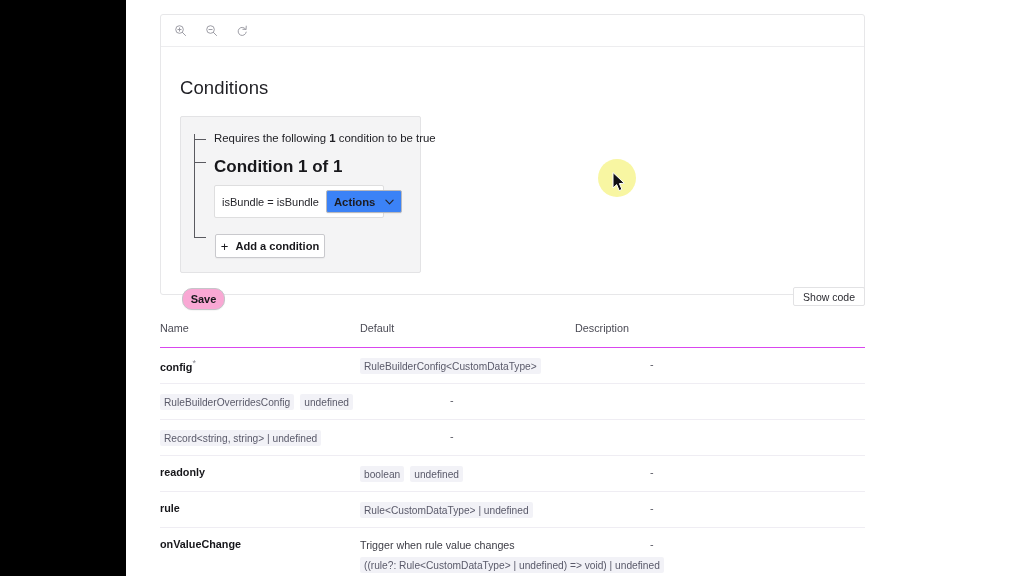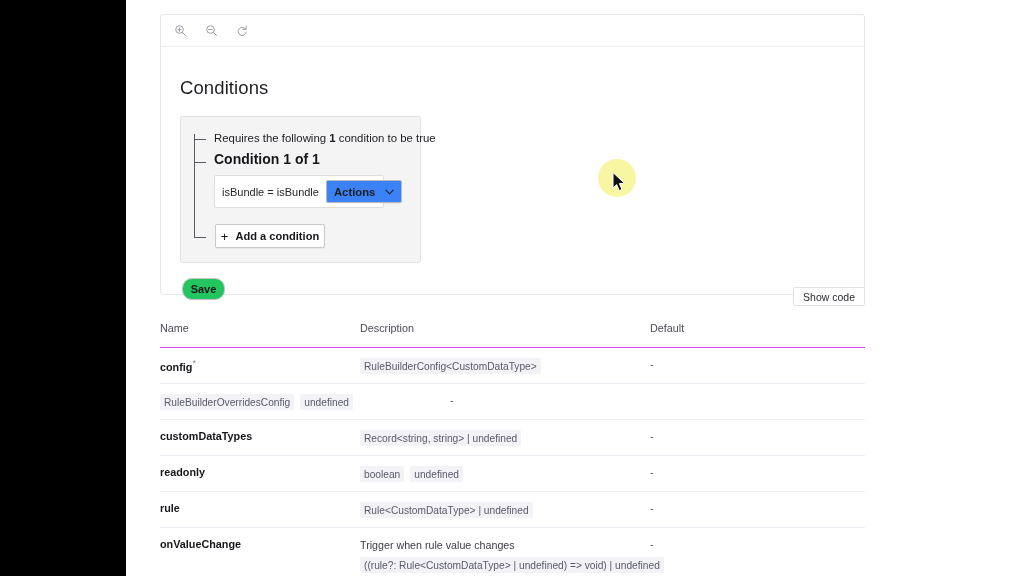--- a/index.html
+++ b/index.html
@@ -84,24 +84,24 @@
   }
   .rule-rows { margin-left: 21px; }
   .rule-text {
     font-size: 11.4px;
     color: #212126;
     line-height: 15px;
     white-space: nowrap;
   }
   .rule-text b { font-weight: 700; }
   .rule-label {
-    font-size: 14px;
+    font-size: 17px;
     font-weight: 700;
     color: #17171b;
-    margin-top: 5px;
+    margin-top: 11px;
     margin-bottom: 8px;
   }
   .cond-card {
     background: #ffffff;
     border: 1px solid #dededf;
     border-radius: 2px;
     height: 33px;
     display: flex;
     align-items: center;
     padding: 0 5px 0 7px;
@@ -146,21 +146,21 @@
     color: #18181c;
     cursor: pointer;
     box-shadow: 0 1px 1px rgba(0,0,0,.04);
   }
   .plus { font-size: 13px; font-weight: 400; line-height: 1; }
 
   .save-btn {
     margin-top: 15px;
     margin-left: 2px;
     width: 43px; height: 22px;
-    background: #22c55e;
+    background: #f9a8d4;
     border: 1px solid #c5c5c9;
     border-radius: 10px;
     font-size: 11px;
     font-weight: 700;
     color: #17171b;
     cursor: pointer;
     box-shadow: 0 1px 1px rgba(0,0,0,.04);
     display: flex; align-items: center; justify-content: center;
   }
 
@@ -329,22 +329,22 @@
         <button class="save-btn">Save</button>
       </div>
 
       <button class="show-code-btn">Show code</button>
     </div>
 
     <div class="props-table">
 
       <div class="th-row">
         <div class="th col-name">Name</div>
+        <div class="th col-def">Default</div>
         <div class="th col-desc">Description</div>
-        <div class="th col-def">Default</div>
       </div>
 
       <div id="rows-container">
           <div class="tr">
             <div class="cell-name col-name">config<span class="req-star">*</span></div>
             <div class="cell-desc col-desc">
               <div class="chips">
                 <span class="chip">RuleBuilderConfig&lt;CustomDataType&gt;</span>
               </div>
             </div>
@@ -353,21 +353,20 @@
           <div class="tr">
             <div class="cell-desc col-desc">
               <div class="chips">
                 <span class="chip">RuleBuilderOverridesConfig</span>
                 <span class="chip">undefined</span>
               </div>
             </div>
             <div class="cell-def col-def">-</div>
           </div>
           <div class="tr">
-            <div class="cell-name col-name">customDataTypes</div>
             <div class="cell-desc col-desc">
               <div class="chips">
                 <span class="chip">Record&lt;string, string&gt; | undefined</span>
               </div>
             </div>
             <div class="cell-def col-def">-</div>
           </div>
           <div class="tr">
             <div class="cell-name col-name">readonly</div>
             <div class="cell-desc col-desc">

